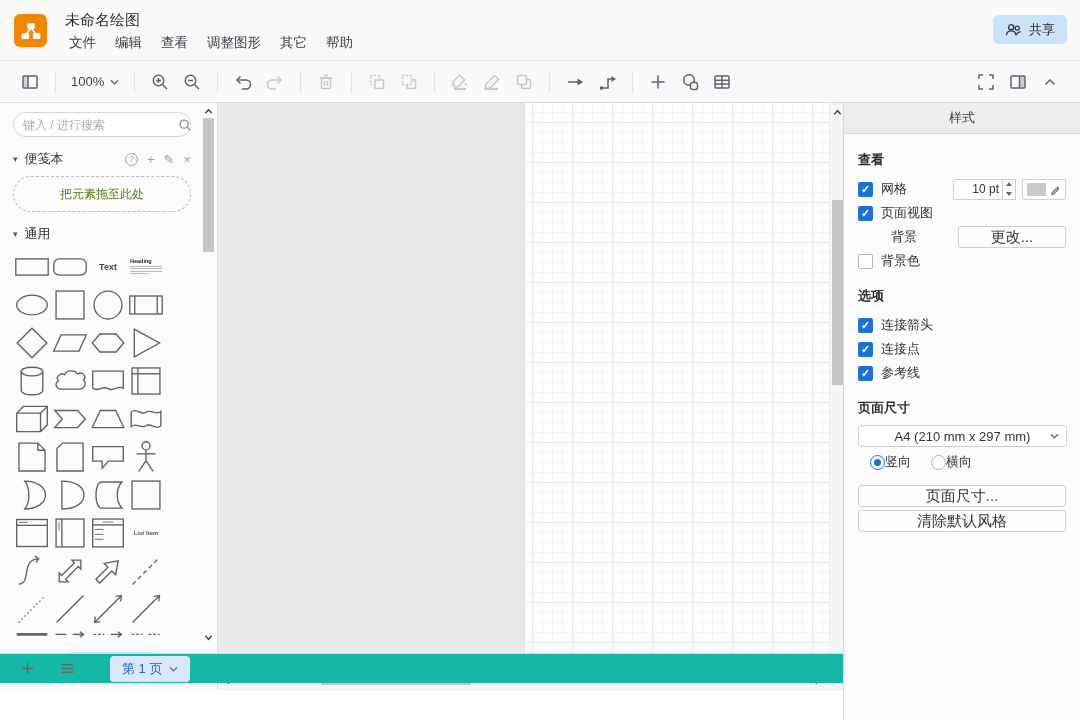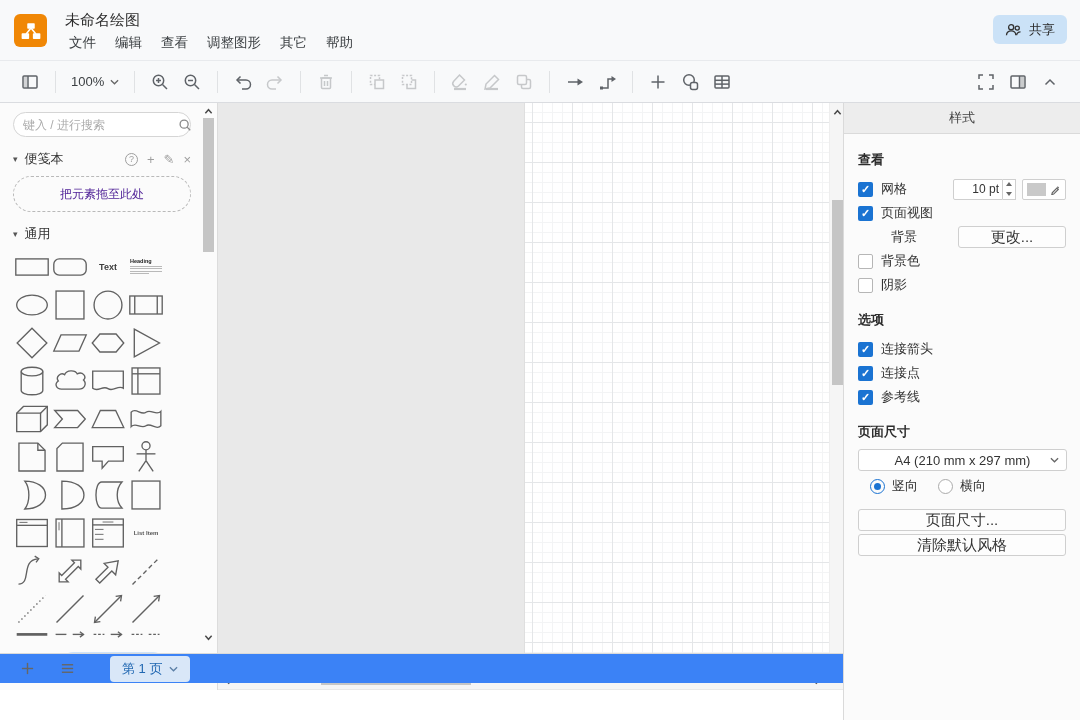--- a/index.html
+++ b/index.html
@@ -42,21 +42,21 @@
   .searchbox input::placeholder { color:#ababab; }
   .searchbox svg { width:14px; height:14px; stroke:#8a8a8a; }
   .sec-head { position:absolute; left:13px; display:flex; align-items:center; gap:7px;
     font-size:13px; color:#333; width:178px; }
   .tri { font-size:9px; color:#555; }
   .sp-icons { margin-left:auto; display:flex; gap:9px; align-items:center; color:#9e9e9e; font-size:13px; }
   .help-circ { width:13px; height:13px; border:1px solid #9e9e9e; border-radius:50%;
     font-size:9px; display:flex; align-items:center; justify-content:center; }
   .drop-area { position:absolute; left:13px; top:73px; width:178px; height:36px;
     border:1px dashed #b9b9b9; border-radius:18px; display:flex; align-items:center;
-    justify-content:center; font-size:12px; color:#4c1d95; }
+    justify-content:center; font-size:12px; color:#4d7c0f; }
   .shape-grid { position:absolute; left:13px; top:145px; width:184px; height:400px;
     display:grid; grid-template-columns:repeat(4,38px); grid-auto-rows:38px;
     gap:0 0; overflow:hidden; justify-items:center; align-items:center;font-weight:bold; }
   .shape-cell { width:38px; height:38px; display:flex; align-items:center; justify-content:center; }
   .shape-cell svg { width:36px; height:36px; stroke:#616161; fill:none; stroke-width:1.5; }
   .cell-text { font-size:9px; color:#3d3d3d; }
   .cell-listitem { font-size:6px; color:#555; }
   .cell-textbox { width:32px; }
   .cell-textbox b { display:block; font-size:5.5px; color:#222; margin-bottom:1px; }
   .cell-textbox span { display:block; height:1px; background:#b9b9b9; margin:1.6px 0; }
@@ -87,21 +87,21 @@
   .canv-scroll-v { left:611px; top:0; height:568px; border-left:1px solid #eee; }
   .canv-scroll-h { position:absolute; left:0; top:568px; width:611px; height:18px; background:#f5f5f5; }
   .sb-thumb-h { position:absolute; top:4px; height:10px; background:#c5c5c5; }
   .sb-arrow-h { position:absolute; top:2px; width:14px; height:14px; display:flex;
     align-items:center; justify-content:center; color:#4a4a4a; }
   .sb-arrow-h svg { width:9px; height:9px; }
   .sb-corner { position:absolute; left:611px; top:568px; width:15px; height:18px; background:#f5f5f5; }
 
   
   .bottombar { position:absolute; left:0; top:653px; width:843px; height:30px;
-    background:#3b82f6; border-top:1px solid #dadada; display:flex; align-items:center; }
+    background:#14b8a6; border-top:1px solid #dadada; display:flex; align-items:center; }
   .bb-btn { width:30px; height:26px; display:flex; align-items:center; justify-content:center; color:#666; }
   .bb-btn svg { width:15px; height:15px; }
   .bb-plus { margin-left:12px; }
   .bb-menu { margin-left:10px; }
   .page-tab { margin-left:28px; height:26px; padding:0 12px; background:#d9e7f8; border-radius:4px;
     display:flex; align-items:center; gap:7px; font-size:13px; color:#2268b2; }
   .page-tab .caret { color:#5b7fa6; }
 
   
   .rightpanel { position:absolute; left:843px; top:103px; width:237px; height:617px;
@@ -135,21 +135,21 @@
   .swatch { width:19px; height:13px; background:#c9c9c9; }
   .swatch-btn svg { width:11px; height:11px; stroke:#666; fill:none; stroke-width:1.3; }
   .rp-btn { height:22px; border:1px solid #cfcfcf; border-radius:3px; background:#fdfdfd;
     display:flex; align-items:center; justify-content:center; font-size:15px; color:#333; }
   .btn-change { width:108px; }
   .select { position:relative; width:209px; height:22px; border:1px solid #cfcfcf; border-radius:3px;
     background:#fff; display:flex; align-items:center; justify-content:center; font-size:13px;
     color:#333; margin:5px 0 6px 0; }
   .select .caret { position:absolute; right:7px; color:#666; }
   .radio-row { display:flex; align-items:center; gap:20px; margin:4px 0 14px 12px; font-size:13px; }
-  .radio-opt { display:flex; align-items:center; gap:7px; }
+  .radio-opt { display:flex; align-items:center; }
   .radio { width:15px; height:15px; border-radius:50%; flex:none; }
   .radio.on { border:1.5px solid #1a73d2; display:flex; align-items:center; justify-content:center; }
   .radio.on::after { content:""; width:7px; height:7px; border-radius:50%; background:#1a73d2; }
   .radio.off { border:1px solid #ababab; background:#fff; }
   .rp-stack { display:flex; flex-direction:column; gap:3px; }
 </style>
 </head>
 <body>
 
 <div class="header">
@@ -731,24 +731,20 @@
       <span class="indent">背景</span>
       <span class="rp-spacer"></span>
       <span class="rp-btn btn-change">更改...</span>
     </div>
 
     <div class="rp-row">
       <span class="cb off"></span>
       <span>背景色</span>
     </div>
 
-    <div class="rp-row">
-      <span class="cb off"></span>
-      <span>阴影</span>
-    </div>
 
     <div class="rp-h" style="margin-top:14px;">选项</div>
 
     <div class="rp-row">
       <span class="cb on">✓</span>
       <span>连接箭头</span>
     </div>
     <div class="rp-row">
       <span class="cb on">✓</span>
       <span>连接点</span>

